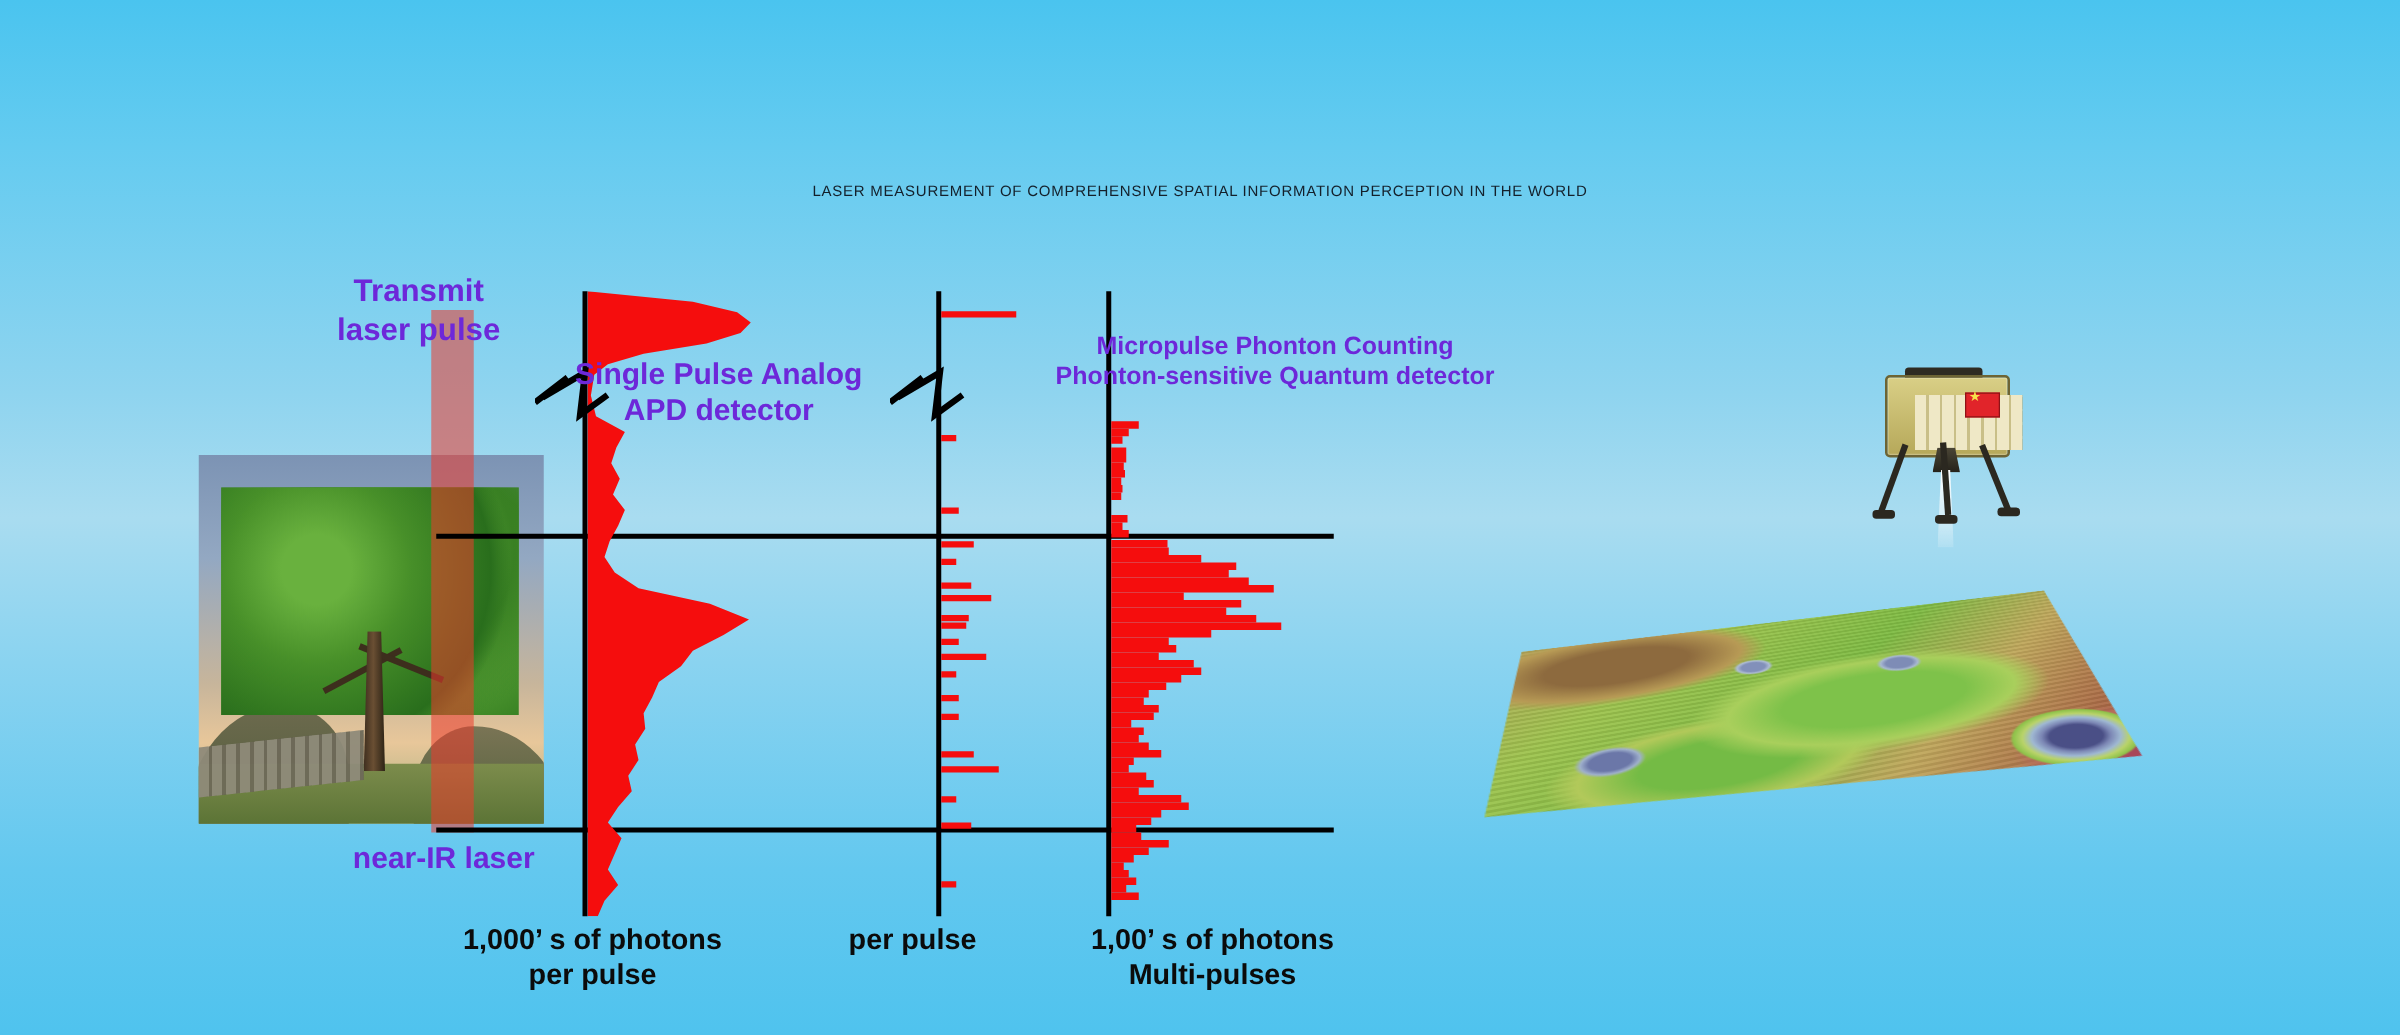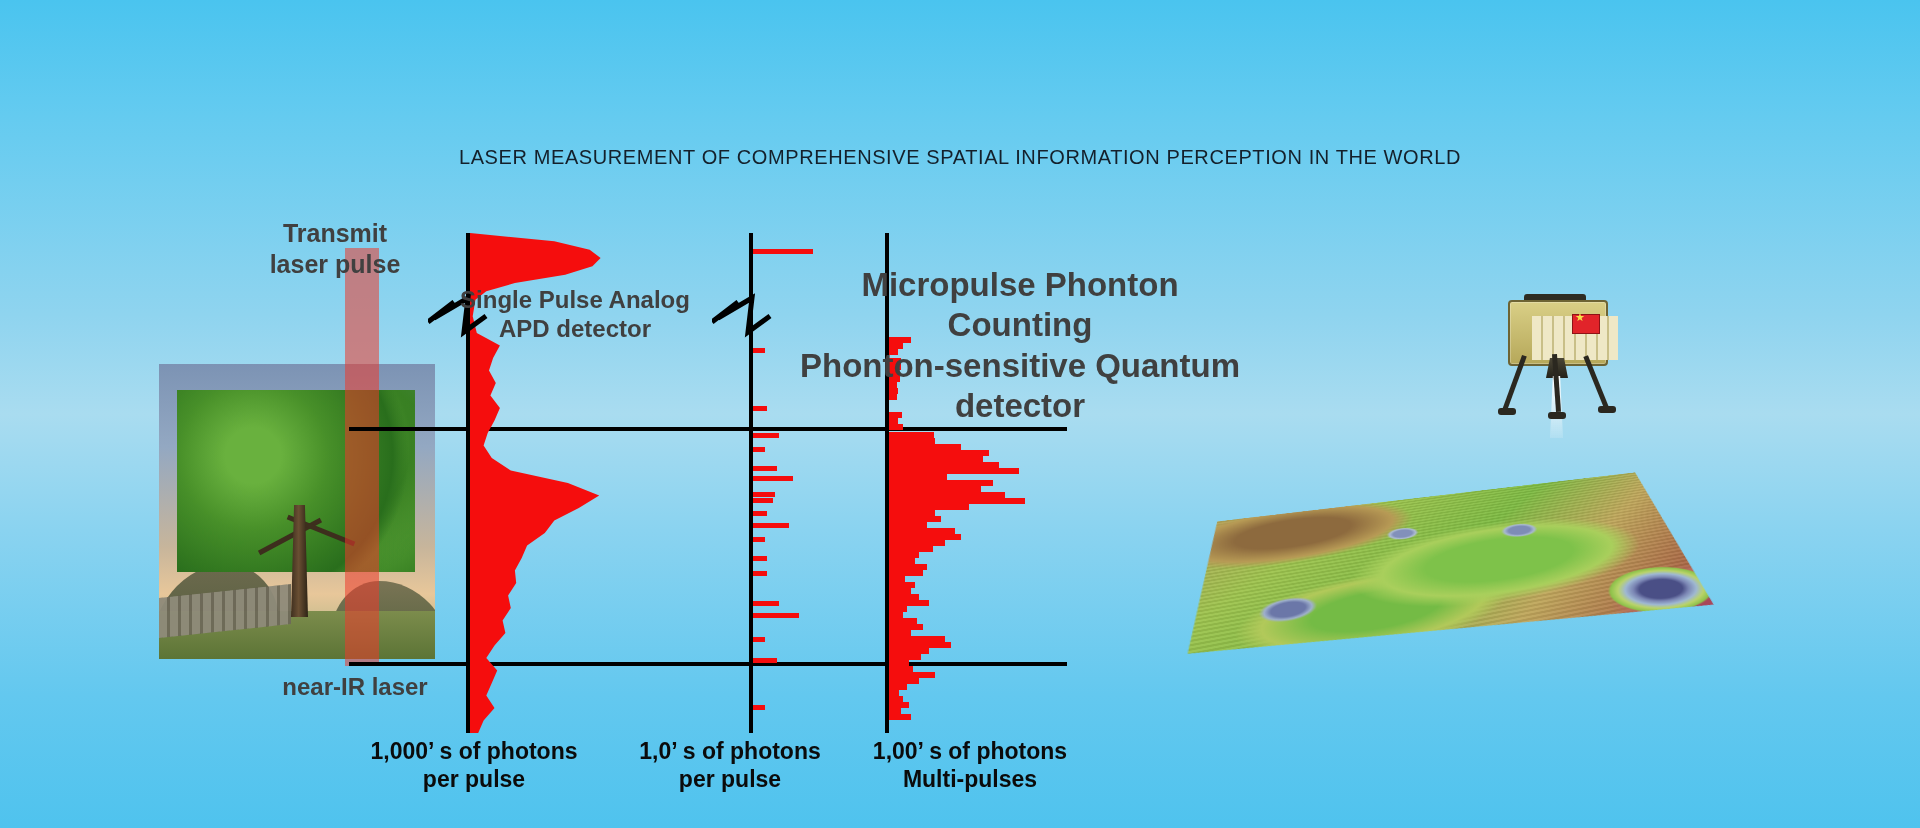--- a/index.html
+++ b/index.html
@@ -12,28 +12,28 @@
   #stage{position:absolute;inset:0;}
 
   
   .title{
     position:absolute;left:0;right:0;top:48px;text-align:center;
     font-size:54px;font-weight:bold;color:#111;letter-spacing:2px;
     font-family:"DejaVu Sans","Liberation Sans",sans-serif;
   }
   .subtitle{
     position:absolute;left:0;right:0;top:146px;text-align:center;
-    font-size:20px;color:#14202b;letter-spacing:.6px;font-weight:400;
-  }
-
-  
-  .lbl{position:absolute;color:#404040;font-weight:bold;text-align:center;line-height:1.22;}
+    font-size:12px;color:#14202b;letter-spacing:.6px;font-weight:400;
+  }
+
+  
+  .lbl{position:absolute;color:#6d28d9;font-weight:bold;text-align:center;line-height:1.22;}
   #transmit-label{left:230px;top:218px;width:210px;font-size:25px;}
   #apd-label{left:410px;top:285px;width:330px;font-size:24px;}
-  #micro-label{left:790px;top:265px;width:460px;font-size:33px;}
+  #micro-label{left:790px;top:265px;width:460px;font-size:20px;}
   #nearir-label{left:210px;top:672px;width:290px;font-size:24px;}
 
   .axlbl{position:absolute;color:#0b0b0b;font-weight:bold;text-align:center;line-height:1.22;font-size:23px;}
   #axlbl-1{left:334px;top:737px;width:280px;}
   #axlbl-2{left:610px;top:737px;width:240px;}
   #axlbl-3{left:845px;top:737px;width:250px;}
 
   
   #photo{
     position:absolute;left:159px;top:364px;width:276px;height:295px;
@@ -264,21 +264,20 @@
   <div class="lbl" id="micro-label">
     <div>Micropulse Phonton Counting</div>
     <div>Phonton-sensitive Quantum detector</div>
   </div>
 
   <div class="axlbl" id="axlbl-1">
     <div>1,000’ s of photons</div>
     <div>per pulse</div>
   </div>
   <div class="axlbl" id="axlbl-2">
-    <div>1,0’ s of photons</div>
     <div>per pulse</div>
   </div>
   <div class="axlbl" id="axlbl-3">
     <div>1,00’ s of photons</div>
     <div>Multi-pulses</div>
   </div>
 
   <div id="terrain-scene">
     <div id="terrain"></div>
     <div id="lander">

